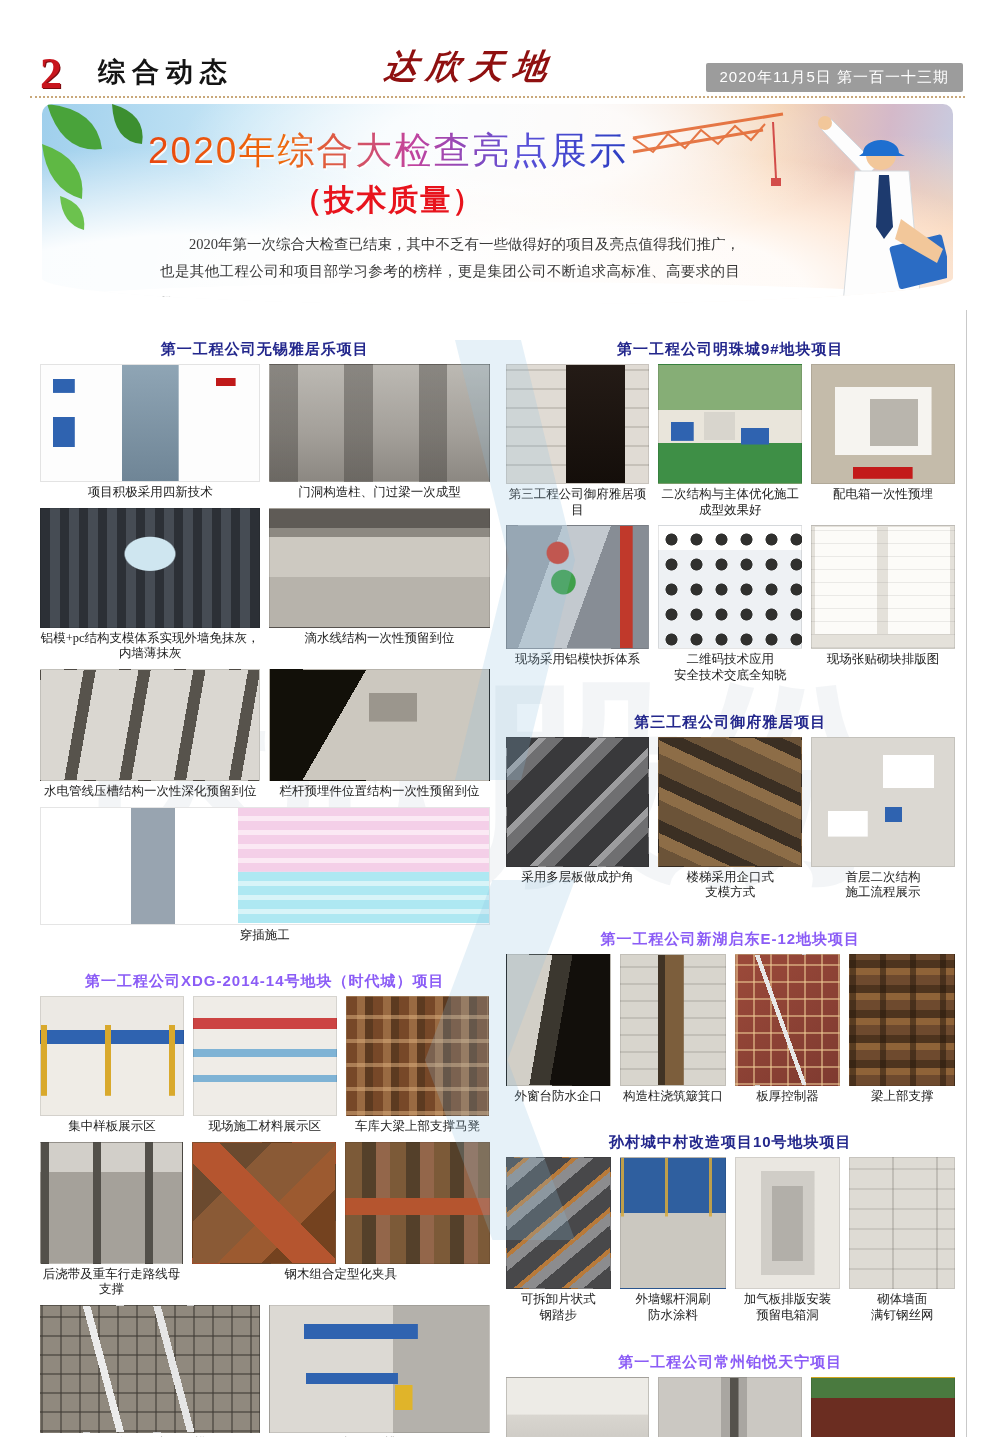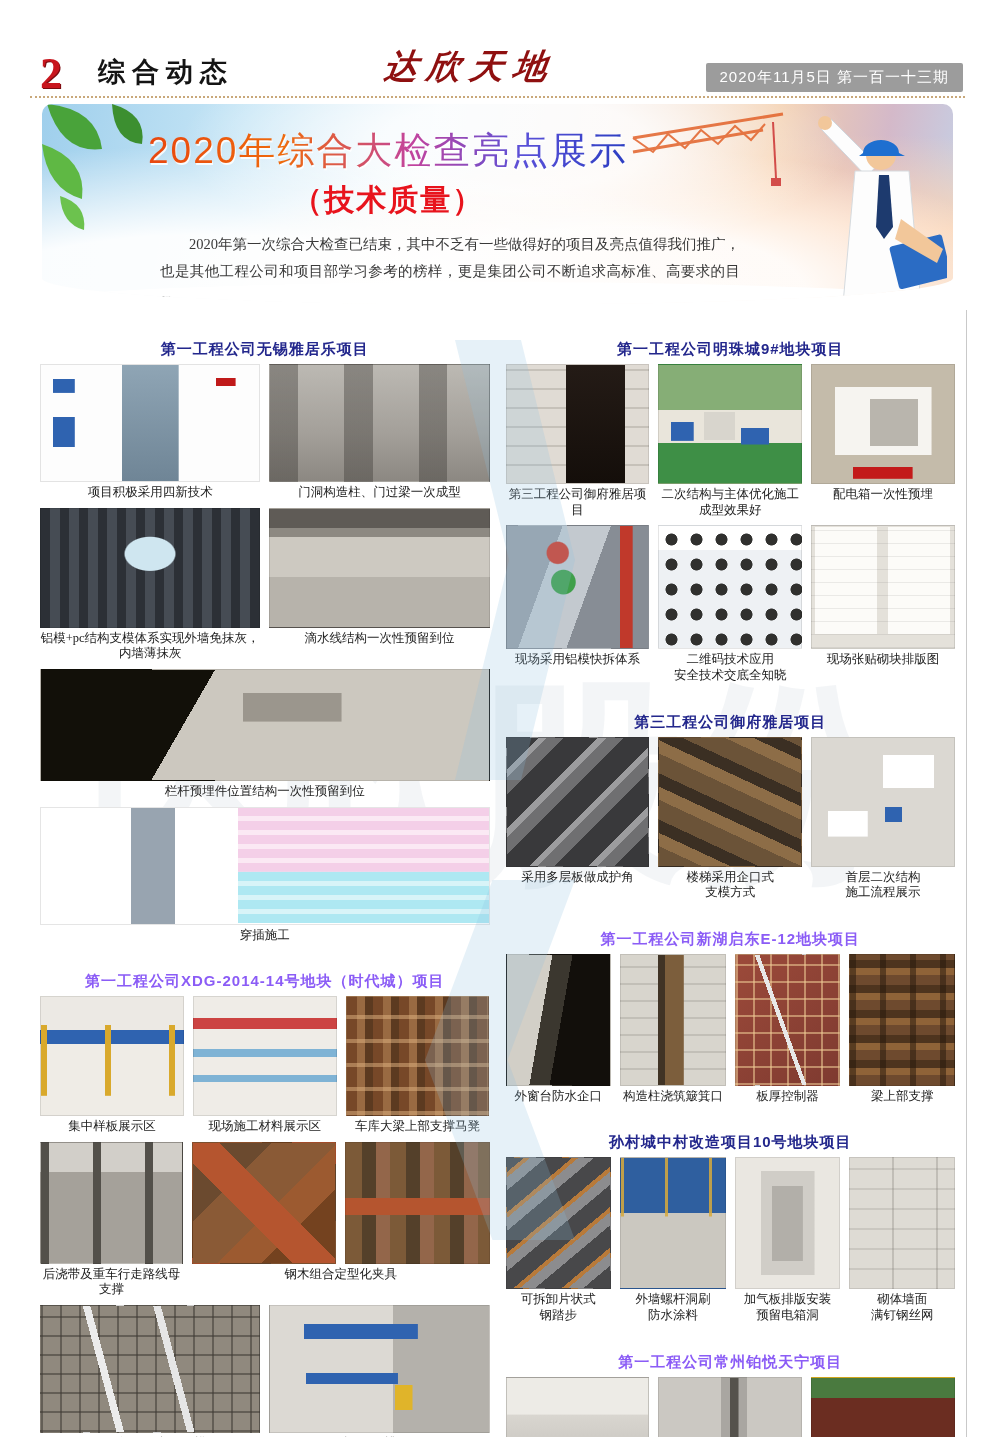--- a/index.html
+++ b/index.html
@@ -179,20 +179,24 @@
             <div class="ph v-alum"></div>
             <figcaption class="cap">铝模+pc结构支模体系实现外墙免抹灰，内墙薄抹灰</figcaption>
           </figure>
           <figure class="fig">
             <div class="ph v-drip"></div>
             <figcaption class="cap">滴水线结构一次性预留到位</figcaption>
           </figure>
         </div>
         <div class="row h112">
           <figure class="fig">
+            <div class="ph v-slab"></div>
+            <figcaption class="cap">水电管线压槽结构一次性深化预留到位</figcaption>
+          </figure>
+          <figure class="fig">
             <div class="ph v-embed"></div>
             <figcaption class="cap">栏杆预埋件位置结构一次性预留到位</figcaption>
           </figure>
         </div>
         <div class="row h118">
           <figure class="fig fn">
             <div class="ph v-schedule"></div>
             <figcaption class="cap">穿插施工</figcaption>
           </figure>
         </div>

